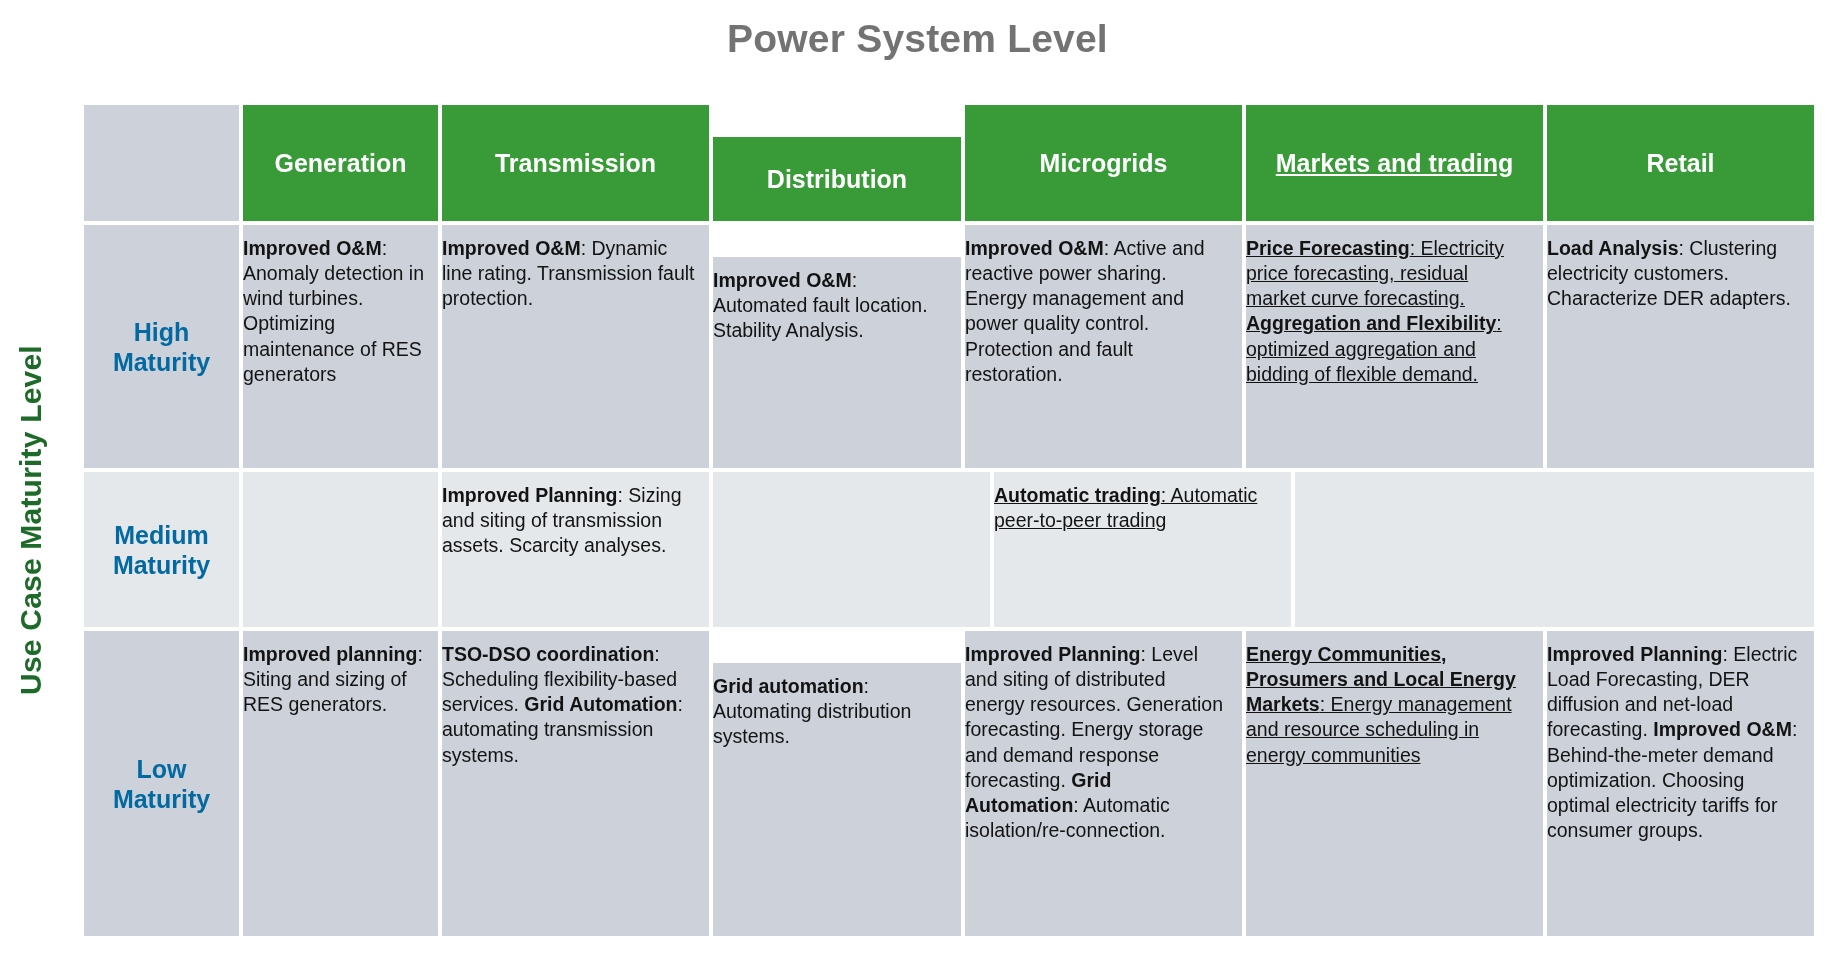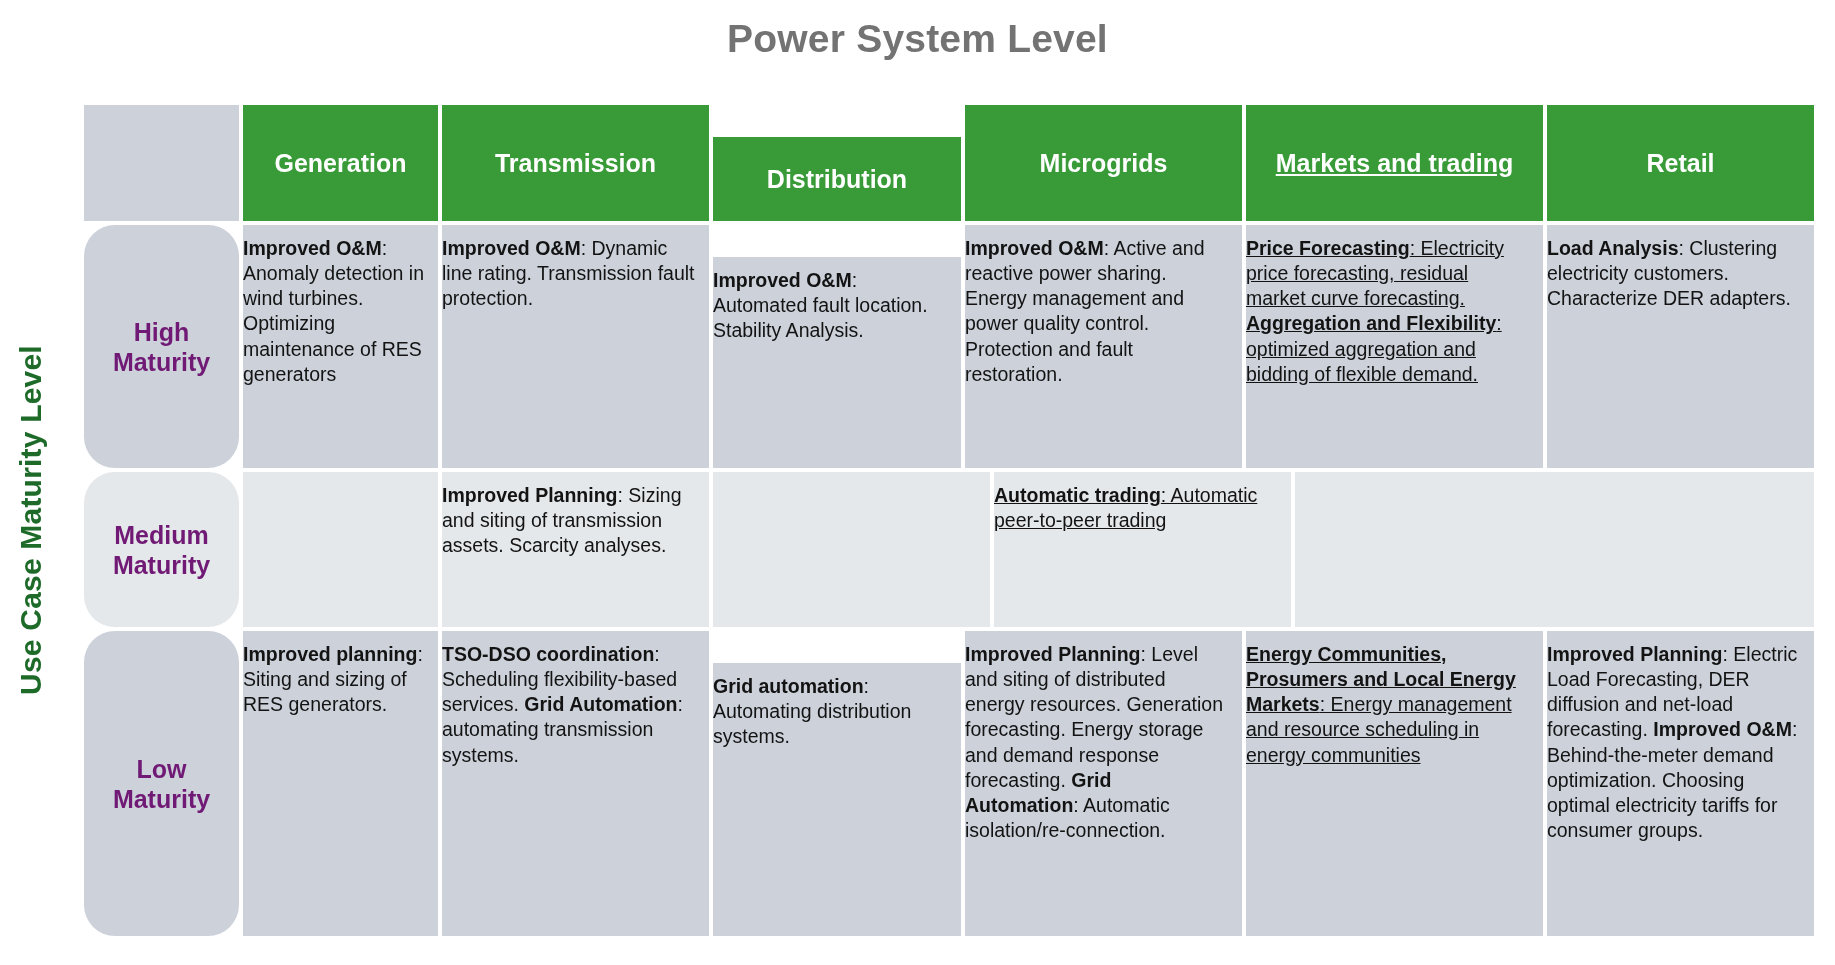--- a/index.html
+++ b/index.html
@@ -107,24 +107,23 @@
   }
 
   
   .rowlabel {
     display: flex;
     align-items: center;
     justify-content: center;
     text-align: center;
     font-size: 25px;
     font-weight: bold;
-    color: #701a75;
+    color: #0369a1;
     line-height: 1.2;
     padding: 4px;
-    border-radius: 31px;
   }
 
   
   .body-cell {
     font-size: 19.5px;
     color: #131313;
     line-height: 1.29;
     padding: 11px 13px 8px 0;
     text-align: left;
   }

